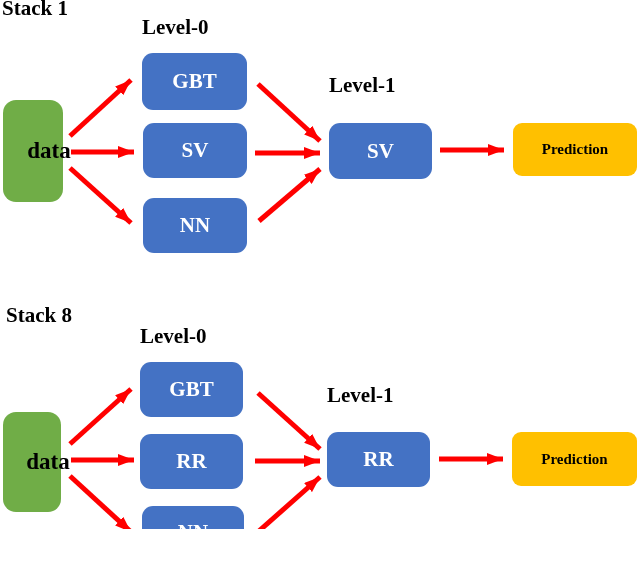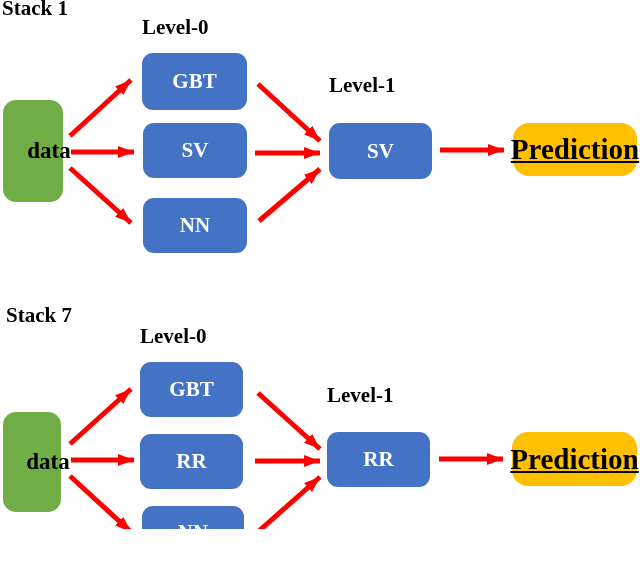--- a/index.html
+++ b/index.html
@@ -55,23 +55,22 @@
   .data-box {
     background: var(--data-box, #70ad47);
     color: var(--label-text, #000000);
     font-size: 23px;
     border-radius: 13px;
     padding-left: 32px;
   }
   .pred-box {
     background: var(--prediction-box, #ffc000);
     color: var(--label-text, #000000);
-    font-size: 29px;
-    border-radius: 16px;
-    text-decoration: underline;
+    font-size: 15px;
+    border-radius: 9px;
   }
 
   
   .s1-title { left: 2px;   top: -4px; }
   .s1-l0    { left: 142px; top: 15px;  width: 105px; }
   .s1-data  { left: 3px;   top: 100px; width: 60px;  height: 102px; }
   .s1-gbt   { left: 142px; top: 53px;  width: 105px; height: 57px; }
   .s1-sv0   { left: 143px; top: 123px; width: 104px; height: 55px; }
   .s1-nn0   { left: 143px; top: 198px; width: 104px; height: 55px; }
   .s1-l1    { left: 329px; top: 73px;  width: 103px; }
@@ -121,21 +120,21 @@
   <div class="stack-title s1-title">Stack 1</div>
   <div class="level-label s1-l0">Level-0</div>
   <div class="box data-box s1-data">data</div>
   <div class="box model-box s1-gbt">GBT</div>
   <div class="box model-box s1-sv0">SV</div>
   <div class="box model-box s1-nn0">NN</div>
   <div class="level-label s1-l1">Level-1</div>
   <div class="box model-box s1-sv1">SV</div>
   <div class="box pred-box s1-pred">Prediction</div>
 
-  <div class="stack-title s2-title">Stack 7</div>
+  <div class="stack-title s2-title">Stack 8</div>
   <div class="level-label s2-l0">Level-0</div>
   <div class="box data-box s2-data">data</div>
   <div class="box model-box s2-gbt">GBT</div>
   <div class="box model-box s2-rr0">RR</div>
   <div class="box model-box s2-nn0">NN</div>
   <div class="level-label s2-l1">Level-1</div>
   <div class="box model-box s2-rr1">RR</div>
   <div class="box pred-box s2-pred">Prediction</div>
 
 </div>

